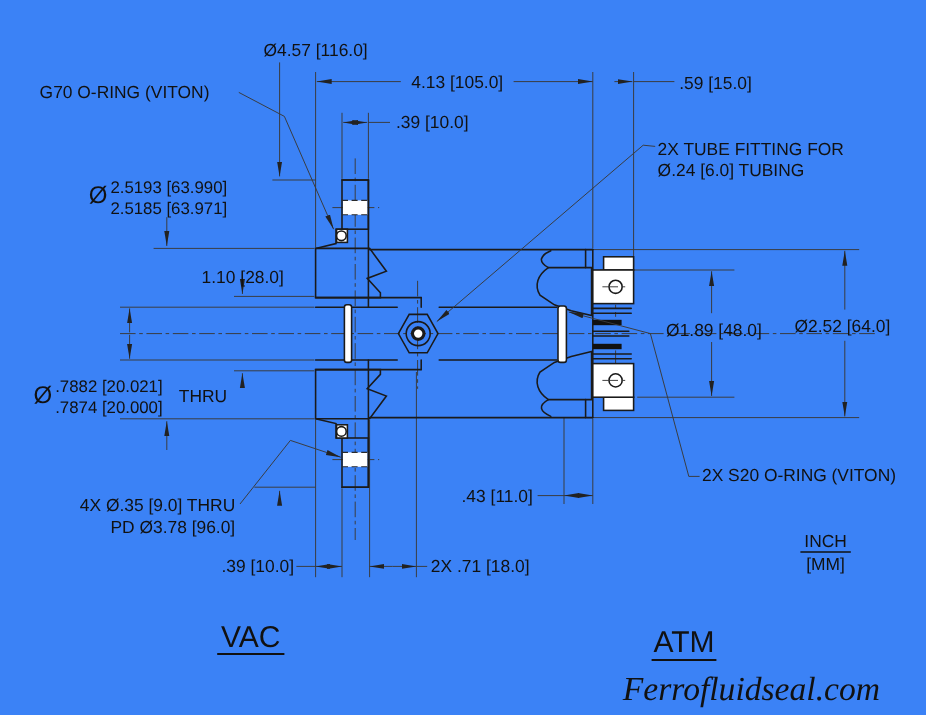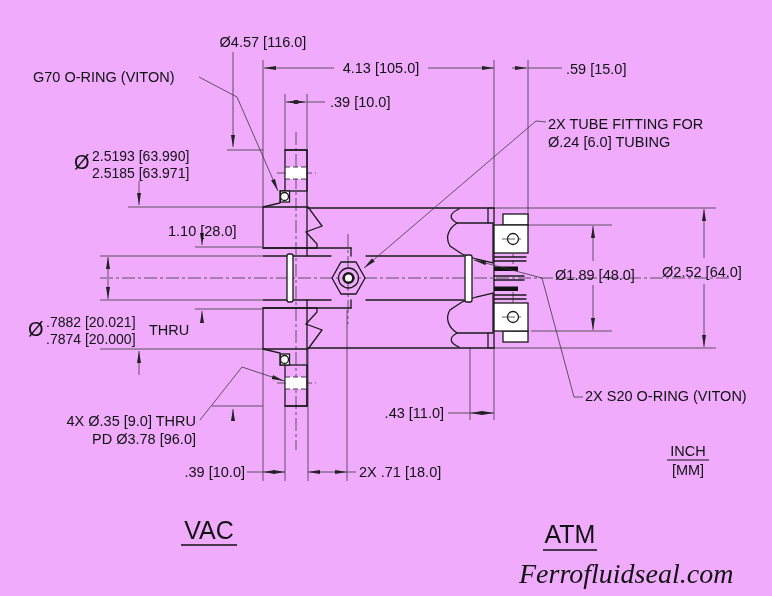--- a/index.html
+++ b/index.html
@@ -1,16 +1,16 @@
 <!DOCTYPE html>
 <html><head>
 <meta charset="utf-8">
 <style>
   html,body{margin:0;padding:0;background:#ffffff;}
-  .page{width:772px;height:596px;background:#f0abfc;position:relative;overflow:hidden;
+  .page{width:772px;height:596px;background:#3b82f6;position:relative;overflow:hidden;
         font-family:"Liberation Sans", sans-serif;}
   svg{display:block;}
   .t  {font-family:"Liberation Sans", sans-serif;font-size:14.5px;fill:#111;}
   .ts {font-family:"Liberation Sans", sans-serif;font-size:14px;fill:#111;}
   .sym{font-family:"Liberation Sans", sans-serif;font-size:20px;fill:#111;}
   .big{font-family:"Liberation Sans", sans-serif;font-size:25px;fill:#111;}
   .wm {font-family:"Liberation Serif", serif;font-style:italic;font-size:28px;fill:#111;}
   .mid{text-anchor:middle;} .end{text-anchor:end;}
   .part{stroke:#1a1a1a;stroke-width:1.3;fill:none;stroke-linecap:round;}
   .thin{stroke:#3a3a3a;stroke-width:0.8;fill:none;}

